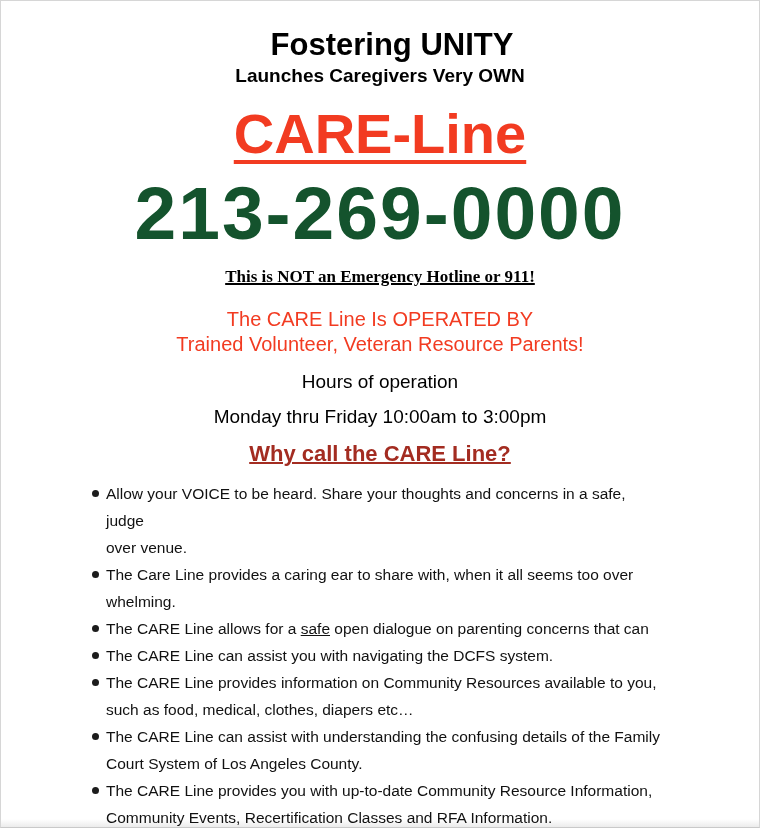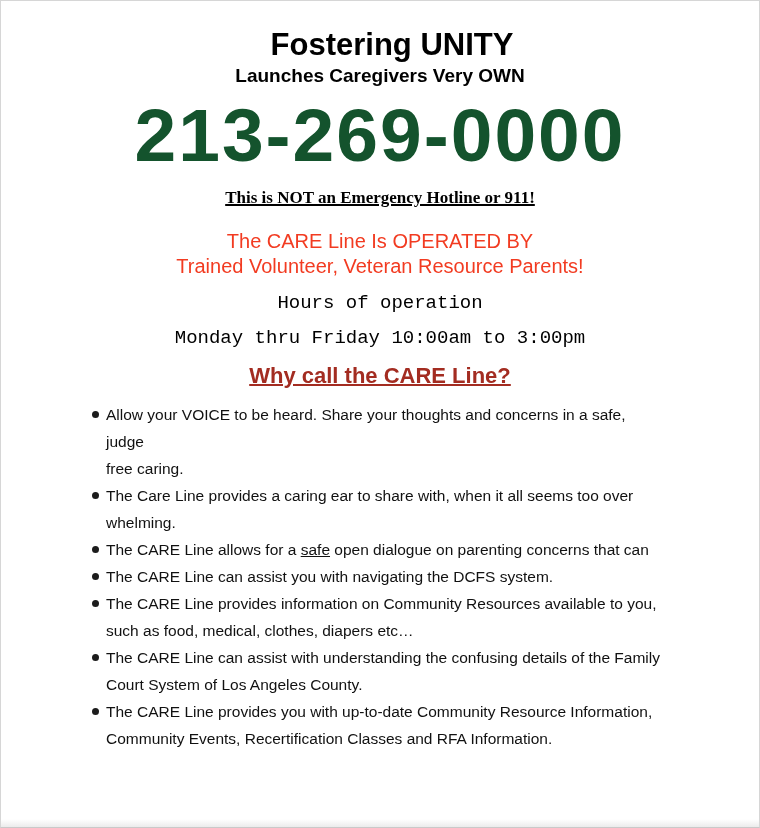--- a/index.html
+++ b/index.html
@@ -52,21 +52,21 @@
   }
   .operated {
     margin-top:20px;
     font-size:20px; line-height:25px;
     color:var(--accent-red);
   }
   .hours {
     margin-top:13px;
     font-size:19px; line-height:21px;
   }
-  .hours div { margin:14px;font-family:Liberation Mono, monospace; }
+  .hours div { margin:14px; }
   .why-call {
     margin-top:1px;
     font-size:22px; font-weight:bold; line-height:1.2;
     color:var(--dark-red);
     text-decoration:underline;
     text-decoration-thickness:2px;
   }
   .reasons {
     margin:12px 0 0 105px;
     padding:0;
@@ -86,20 +86,21 @@
   .u { text-decoration:underline; }
 </style>
 </head>
 <body>
 
 <div class="page">
 
   <div class="title center">Fostering UNITY</div>
   <div class="subtitle center">Launches Caregivers Very OWN</div>
 
+  <div class="careline center">CARE-Line</div>
 
   <div class="phone center">213-269-0000</div>
 
   <div class="notice center">This is NOT an Emergency Hotline or 911!</div>
 
   <div class="operated center">
     <div>The CARE Line Is OPERATED BY</div>
     <div>Trained Volunteer, Veteran Resource Parents!</div>
   </div>
 
@@ -107,21 +108,21 @@
     <div>Hours of operation</div>
     <div>Monday thru Friday 10:00am to 3:00pm</div>
   </div>
 
   <div class="why-call center">Why call the CARE Line?</div>
 
   <ul class="reasons">
     <li>
       <span class="dot"></span>
       <span class="ln">Allow your VOICE to be heard. Share your thoughts and concerns in a safe, judge</span>
-      <span class="ln">free caring.</span>
+      <span class="ln">over venue.</span>
     </li>
     <li>
       <span class="dot"></span>
       <span class="ln">The Care Line provides a caring ear to share with, when it all seems too over</span>
       <span class="ln">whelming.</span>
     </li>
     <li>
       <span class="dot"></span>
       <span class="ln"><span>The CARE Line allows for a </span><span class="u">safe</span><span> open dialogue on parenting concerns that can</span></span>
     </li>

